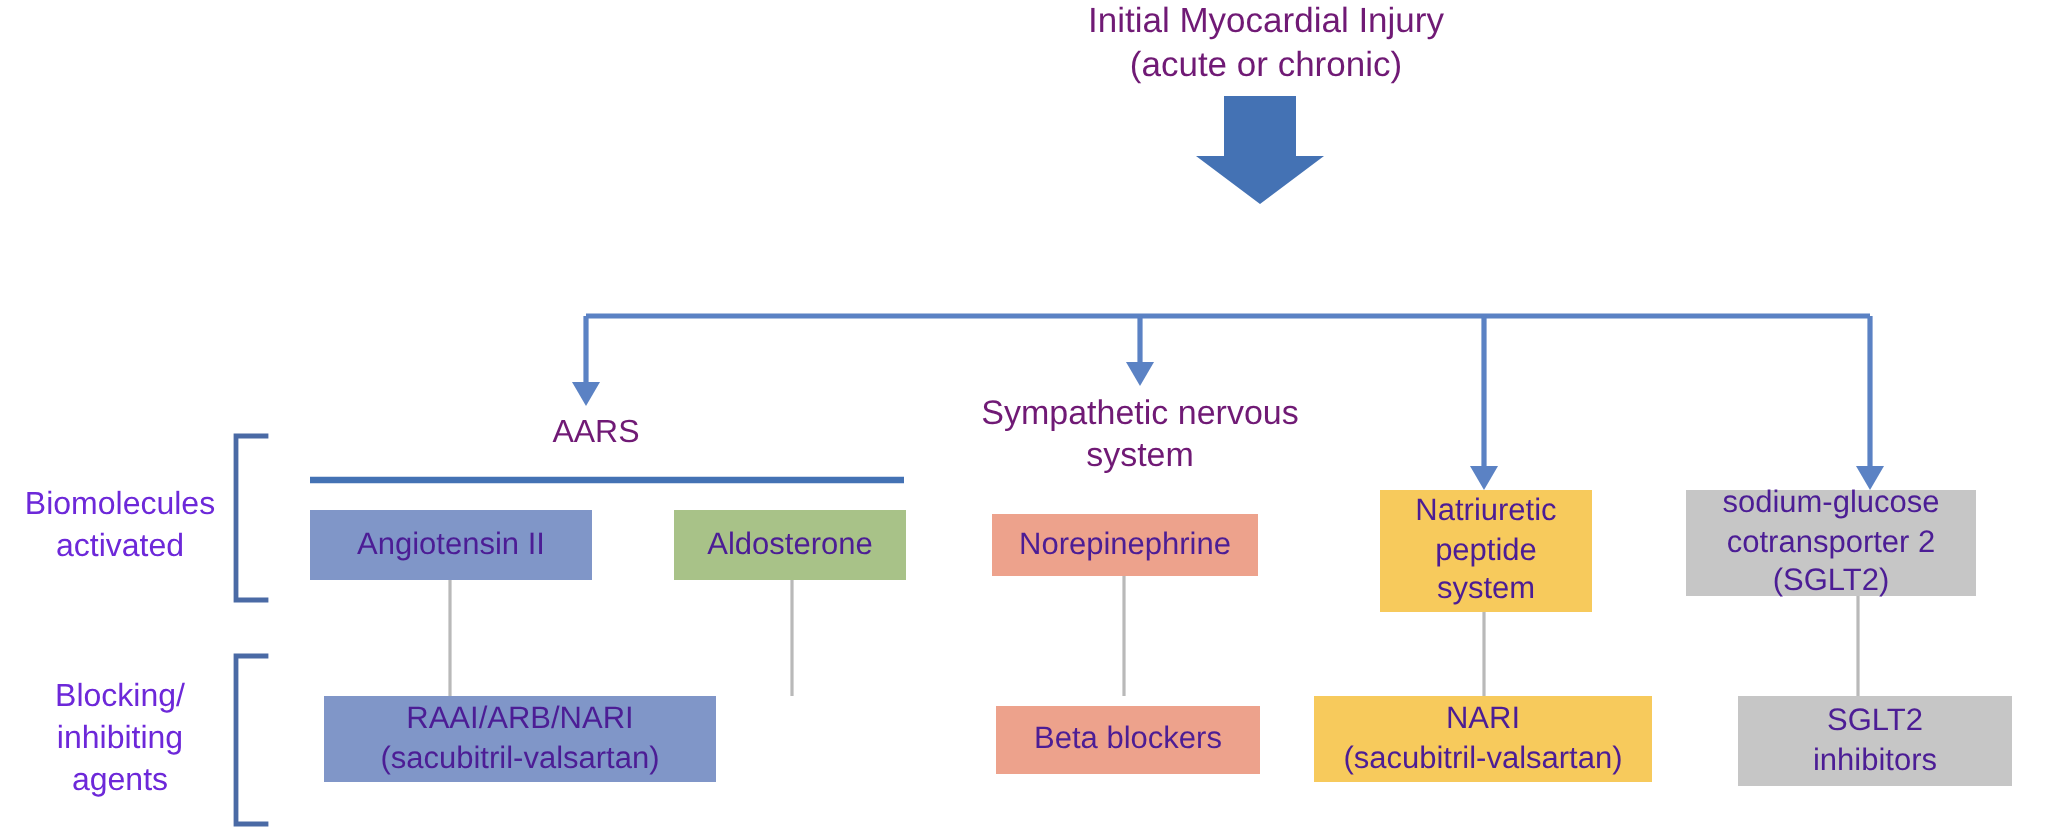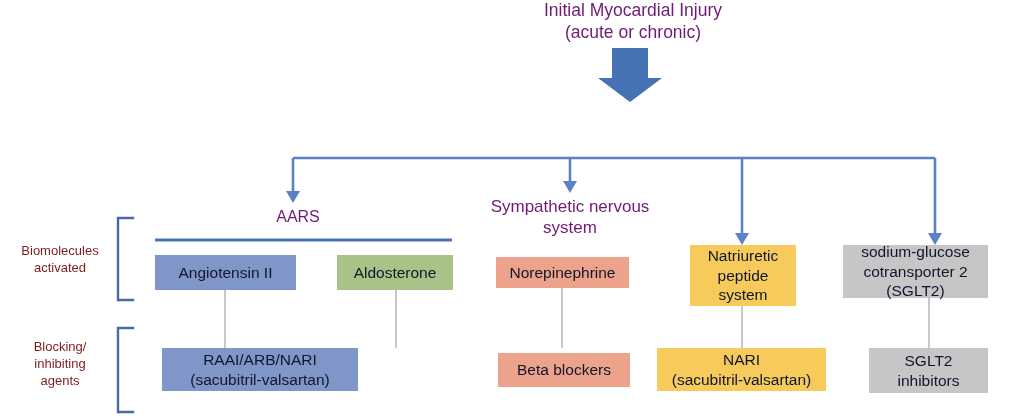--- a/index.html
+++ b/index.html
@@ -51,42 +51,42 @@
   }
   #sns-label {
     left: 474px;
     top: 196px;
     width: 192px;
     font-size: 17px;
   }
   .row-label {
     position: absolute;
     text-align: center;
-    color: #7f1d1d;
-    font-size: 13px;
+    color: #6d28d9;
+    font-size: 16px;
     line-height: 1.3;
     white-space: pre-line;
   }
   #row-label-biomolecules {
     left: 2px;
     top: 243px;
     width: 116px;
   }
   #row-label-blocking {
     left: 2px;
     top: 339px;
     width: 116px;
   }
   .box {
     position: absolute;
     display: flex;
     align-items: center;
     justify-content: center;
     text-align: center;
-    color: #0f172a;
+    color: #4c1d95;
     font-size: 15.5px;
     line-height: 1.25;
     white-space: pre-line;
     box-sizing: border-box;
     padding: 13px 5px;
   }
 </style>
 </head>
 <body>
 
@@ -153,16 +153,16 @@
 
   <div class="box" style="left: 128px; top: 348px; width: 196px; height: 43px; background-color: rgb(128, 150, 200); margin-left: 34px;">RAAI/ARB/NARI
 (sacubitril-valsartan)</div>
 
 
   <div class="box" style="left: 498px; top: 353px; width: 132px; height: 34px; background-color: rgb(237, 162, 140);">Beta blockers</div>
 
   <div class="box" style="left: 657px; top: 348px; width: 169px; height: 43px; background-color: rgb(247, 202, 92);">NARI
 (sacubitril-valsartan)</div>
 
-  <div class="box" style="left: 869px; top: 348px; width: 119px; height: 45px; background-color: rgb(198, 198, 198);">SGLT2
+  <div class="box" style="left: 869px; top: 348px; width: 137px; height: 45px; background-color: rgb(198, 198, 198);">SGLT2
 inhibitors</div>
 
 </div>
 
 </body></html>

